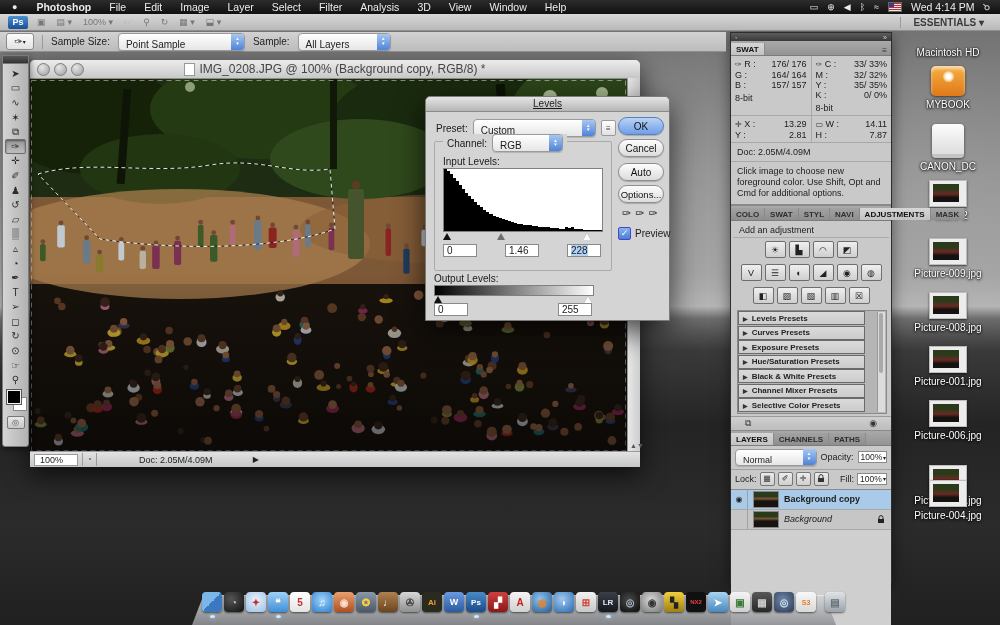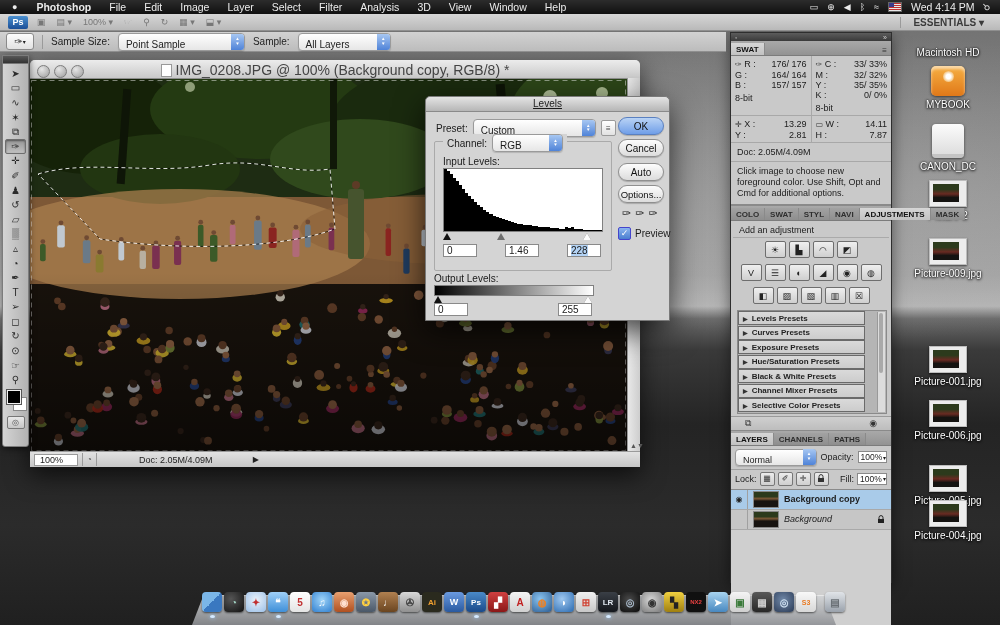--- a/index.html
+++ b/index.html
@@ -49,21 +49,21 @@
   .tool.selected{background:linear-gradient(#969696,#c0c0c0);box-shadow:inset 0 1px 2px rgba(0,0,0,.45);border:1px solid #6e6e6e;box-sizing:border-box;}
   #swatches{position:relative;height:24px;margin-top:3px;}
   #fgswatch{position:absolute;left:4px;top:0;width:12px;height:12px;background:#000;border:1px solid #f2f2f2;outline:1px solid #555;z-index:2;}
   #bgswatch{position:absolute;left:10px;top:7px;width:12px;height:12px;background:#fff;border:1px solid #888;}
   #quickmask{width:16px;height:11px;margin:2px auto 0;border:1px solid #777;border-radius:2px;background:linear-gradient(#e8e8e8,#c6c6c6);
     display:flex;align-items:center;justify-content:center;font-size:8px;color:#555;}
   
   #docwin{position:absolute;left:30px;top:60px;width:610px;height:407px;border-radius:5px 5px 0 0;
     box-shadow:0 8px 24px rgba(0,0,0,.65);z-index:20;background:#bfbfbf;}
   #doctitle{height:18px;border-radius:5px 5px 0 0;background:linear-gradient(#ececec,#c9c9c9);border-bottom:1px solid #8d8d8d;
-    display:flex;align-items:flex-end;font-size:14px;color:#444;position:relative;}
+    display:flex;align-items:center;font-size:12px;color:#444;position:relative;}
   .tl{width:11px;height:11px;border-radius:50%;background:radial-gradient(circle at 35% 30%,#e6e6e6,#9d9d9d);border:0.5px solid #7d7d7d;margin-left:7px;}
   #titletext{position:absolute;left:0;right:0;text-align:center;pointer-events:none;display:flex;align-items:center;justify-content:center;gap:4px;}
   .docico{width:9px;height:11px;background:#fff;border:1px solid #999;display:inline-block;}
   #doccontent{position:relative;width:597px;height:373px;overflow:hidden;background:#111;}
   #photo-svg{position:absolute;inset:0;width:100%;height:100%;}
   .photo-shade{position:absolute;inset:0;background:linear-gradient(180deg,rgba(0,0,0,0) 52%,rgba(0,0,0,.5) 100%);pointer-events:none;}
   #vscroll{position:absolute;right:0;top:18px;width:13px;height:373px;background:linear-gradient(90deg,#e8e8e8,#cdcdcd);border-left:1px solid #9a9a9a;box-sizing:border-box;}
   #vscroll .arr{position:absolute;bottom:2px;left:2px;font-size:7px;color:#555;}
   #statusbar{position:absolute;left:0;bottom:0;width:100%;height:16px;background:linear-gradient(#e2e2e2,#c6c6c6);
     border-top:1px solid #9a9a9a;display:flex;align-items:center;font-size:9px;color:#222;box-sizing:border-box;border-radius:0;}
@@ -1040,33 +1040,37 @@
         <div class="dlabel">MYBOOK</div>
       </div>
       <div class="dicon kind-photo" style="top: 180px;">
         <div class="dicon-img"></div>
         <div class="dlabel">Picture 2</div>
       </div>
       <div class="dicon kind-photo" style="top: 238px;">
         <div class="dicon-img"></div>
         <div class="dlabel">Picture-009.jpg</div>
       </div>
+      <div class="dicon kind-photo" style="top: 292px;">
+        <div class="dicon-img"></div>
+        <div class="dlabel">Picture-008.jpg</div>
+      </div>
       <div class="dicon kind-photo" style="top: 346px;">
         <div class="dicon-img"></div>
         <div class="dlabel">Picture-001.jpg</div>
       </div>
       <div class="dicon kind-photo" style="top: 400px;">
         <div class="dicon-img"></div>
         <div class="dlabel">Picture-006.jpg</div>
       </div>
       <div class="dicon kind-photo" style="top: 465px;">
         <div class="dicon-img"></div>
         <div class="dlabel">Picture-005.jpg</div>
       </div>
-      <div class="dicon kind-photo" style="top: 500px;">
+      <div class="dicon kind-photo" style="top: 480px;">
         <div class="dicon-img"></div>
         <div class="dlabel">Picture-004.jpg</div>
       </div>
     </div>
 
   <div id="dock">
     <div id="shelf"></div>
     <div id="dock-items">
 
     <div class="dock-item running" style="background: linear-gradient(135deg, rgb(122, 182, 232) 50%, rgb(58, 120, 192) 50%);">

